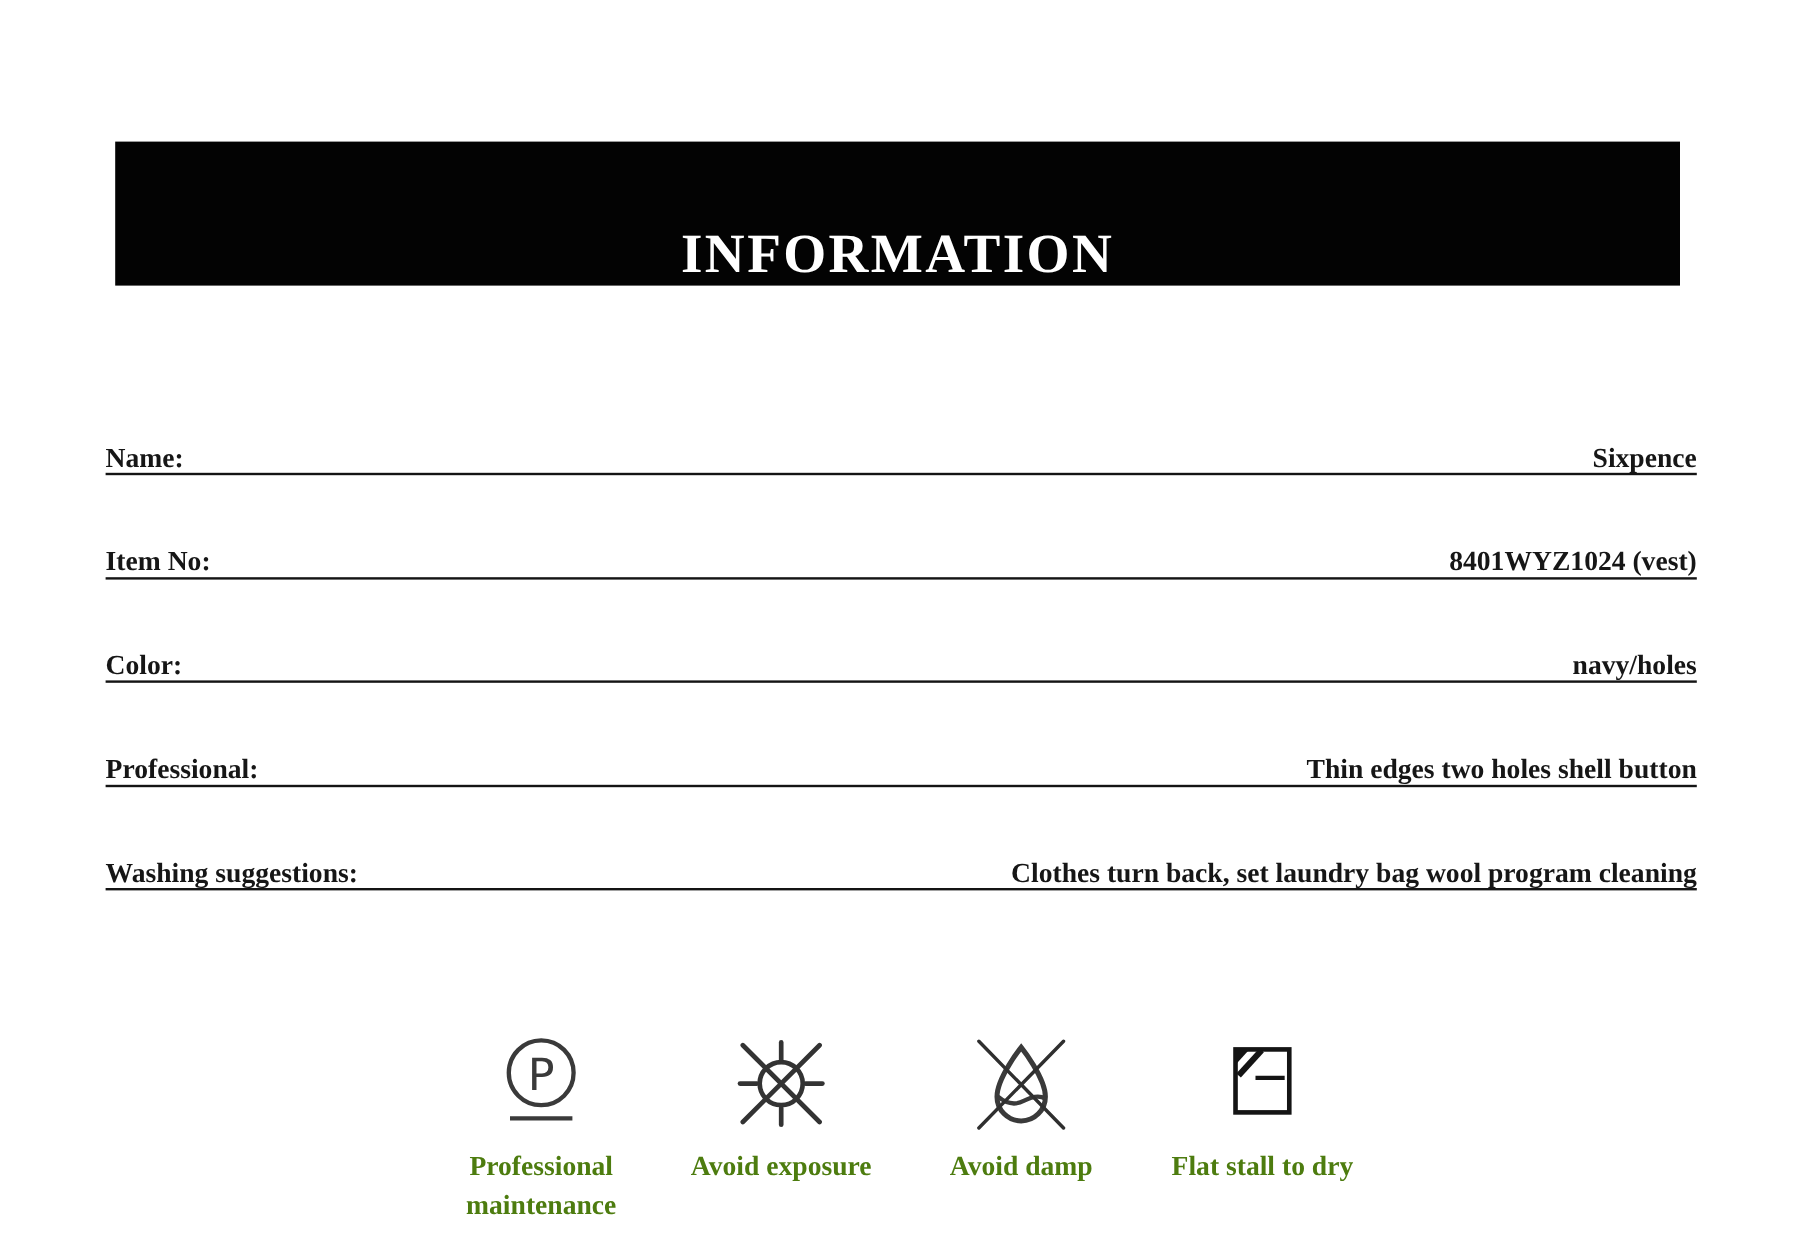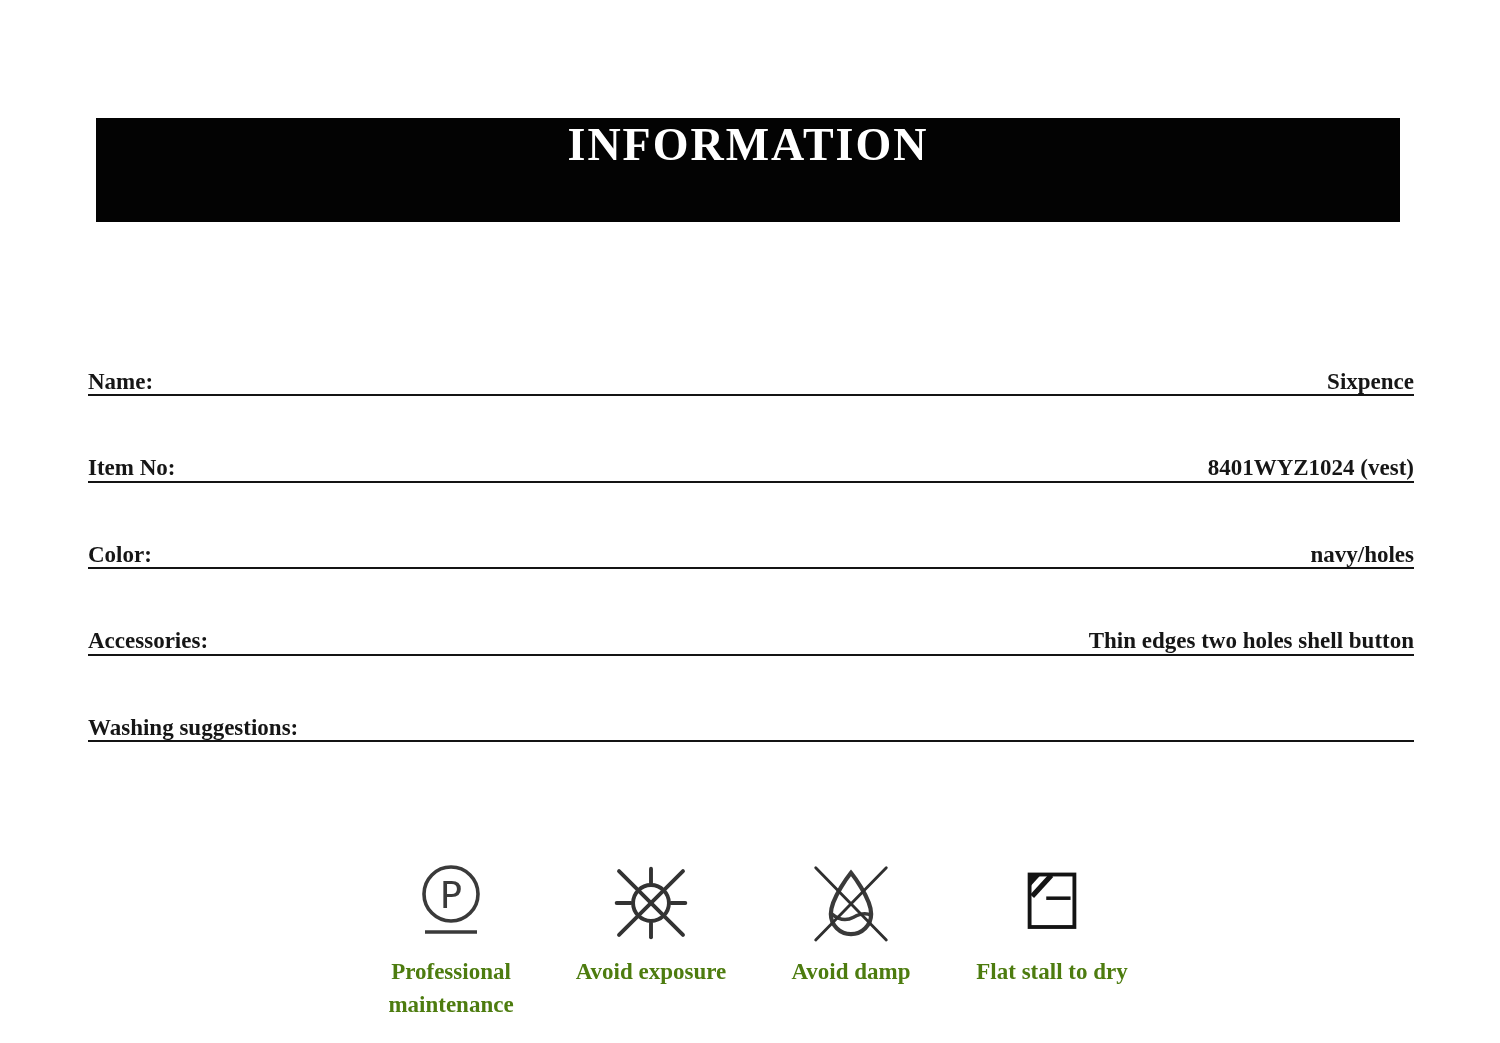--- a/index.html
+++ b/index.html
@@ -1,22 +1,22 @@
 <!DOCTYPE html>
 <html><head>
 <meta charset="utf-8">
 <style>
   * { margin:0; padding:0; box-sizing:border-box; }
   html,body { width:1500px; height:1043px; background:#ffffff; font-family:"Liberation Serif", serif; }
   .page { position:relative; width:1500px; height:1043px; background:#ffffff; overflow:hidden; }
 
   
   .banner {
-    position:absolute; left:96px; top:118px; width:1304px; height:104px;
-    background:#030303; display:flex; align-items:flex-start; justify-content:center;
+    position:absolute; left:96px; top:118px; width:1304px; height:120px;
+    background:#030303; display:flex; align-items:flex-end; justify-content:center;
   }
   .banner-title {
     color:#ffffff; font-size:46px; font-weight:700; letter-spacing:2px;
     font-family:"Liberation Serif", serif;
   }
 
   
   .info {
     position:absolute; left:88px; top:310px; width:1326px;
   }
@@ -60,25 +60,26 @@
     </div>
     <div class="info-row">
       <span class="info-label">Item No:</span>
       <span class="info-value">8401WYZ1024 (vest)</span>
     </div>
     <div class="info-row">
       <span class="info-label">Color:</span>
       <span class="info-value">navy/holes</span>
     </div>
     <div class="info-row">
-      <span class="info-label">Accessories:</span>
+      <span class="info-label">Professional:</span>
       <span class="info-value">Thin edges two holes shell button</span>
     </div>
     <div class="info-row">
       <span class="info-label">Washing suggestions:</span>
+      <span class="info-value">Clothes turn back, set laundry bag wool program cleaning</span>
     </div>
   </div>
 
   <div class="care-item ci-1">
     <div class="icon-box">
       <svg width="64" height="78" viewBox="0 0 64 78">
         <circle cx="32" cy="30" r="27" fill="none" stroke="#3a3a3a" stroke-width="3.6"></circle>
         <text x="32" y="44" text-anchor="middle" font-family="DejaVu Sans, sans-serif" font-size="37" fill="#3a3a3a">P</text>
         <line x1="6" y1="68" x2="58" y2="68" stroke="#3a3a3a" stroke-width="3.6"></line>
       </svg>

